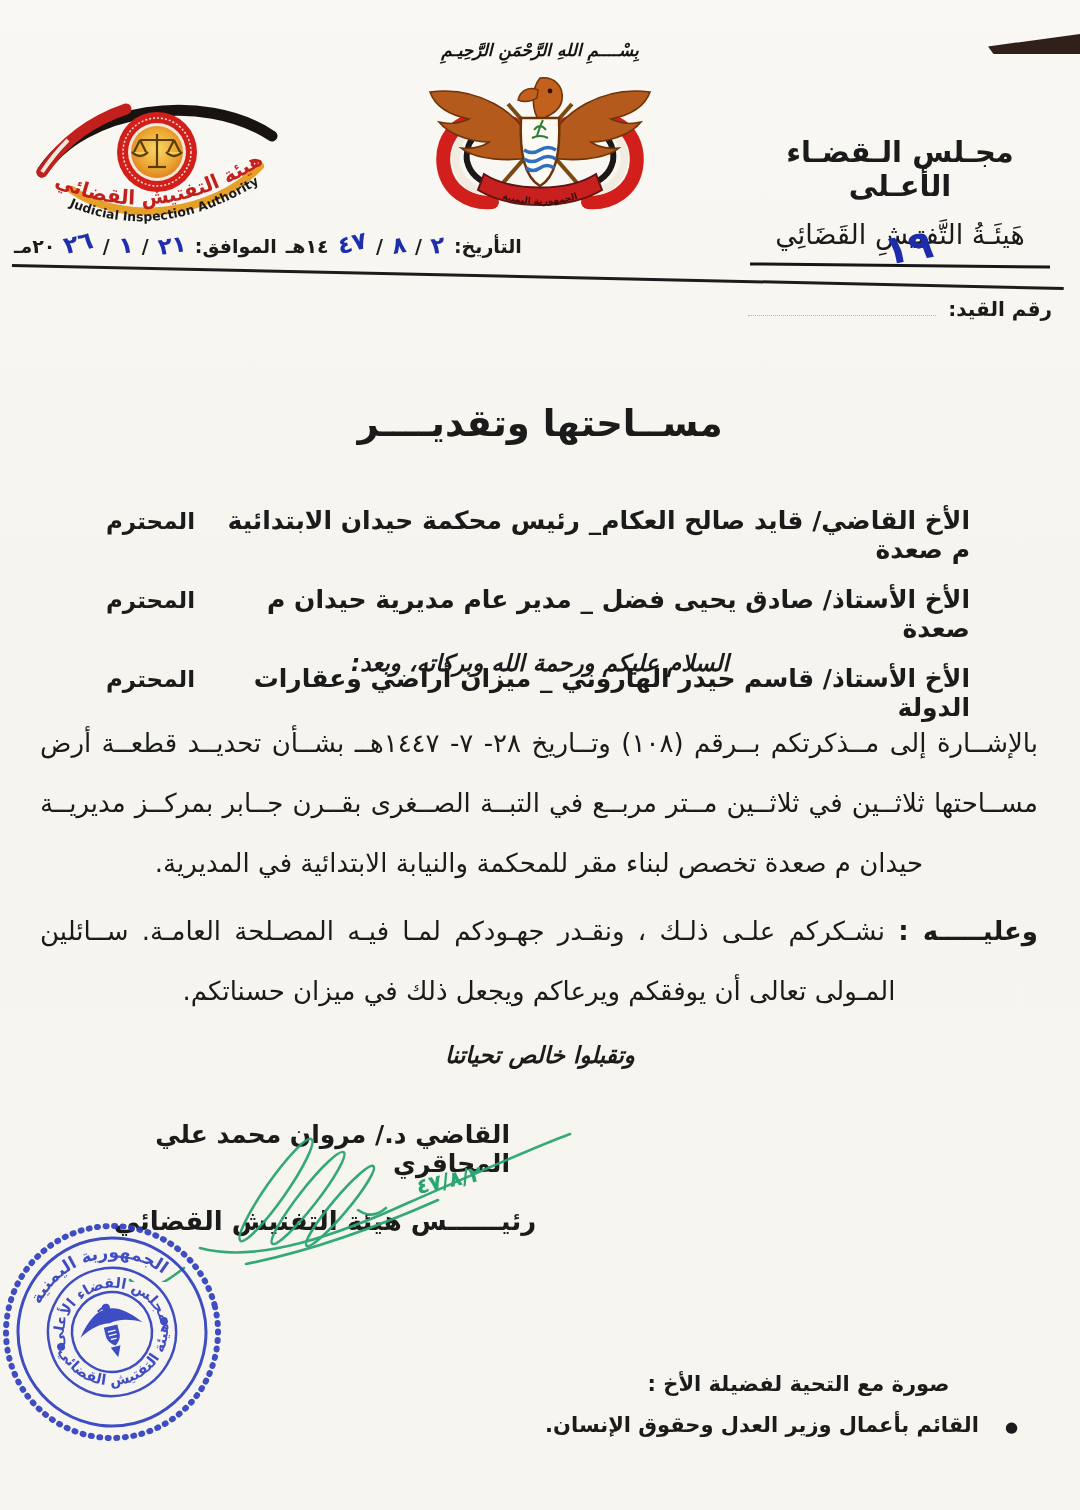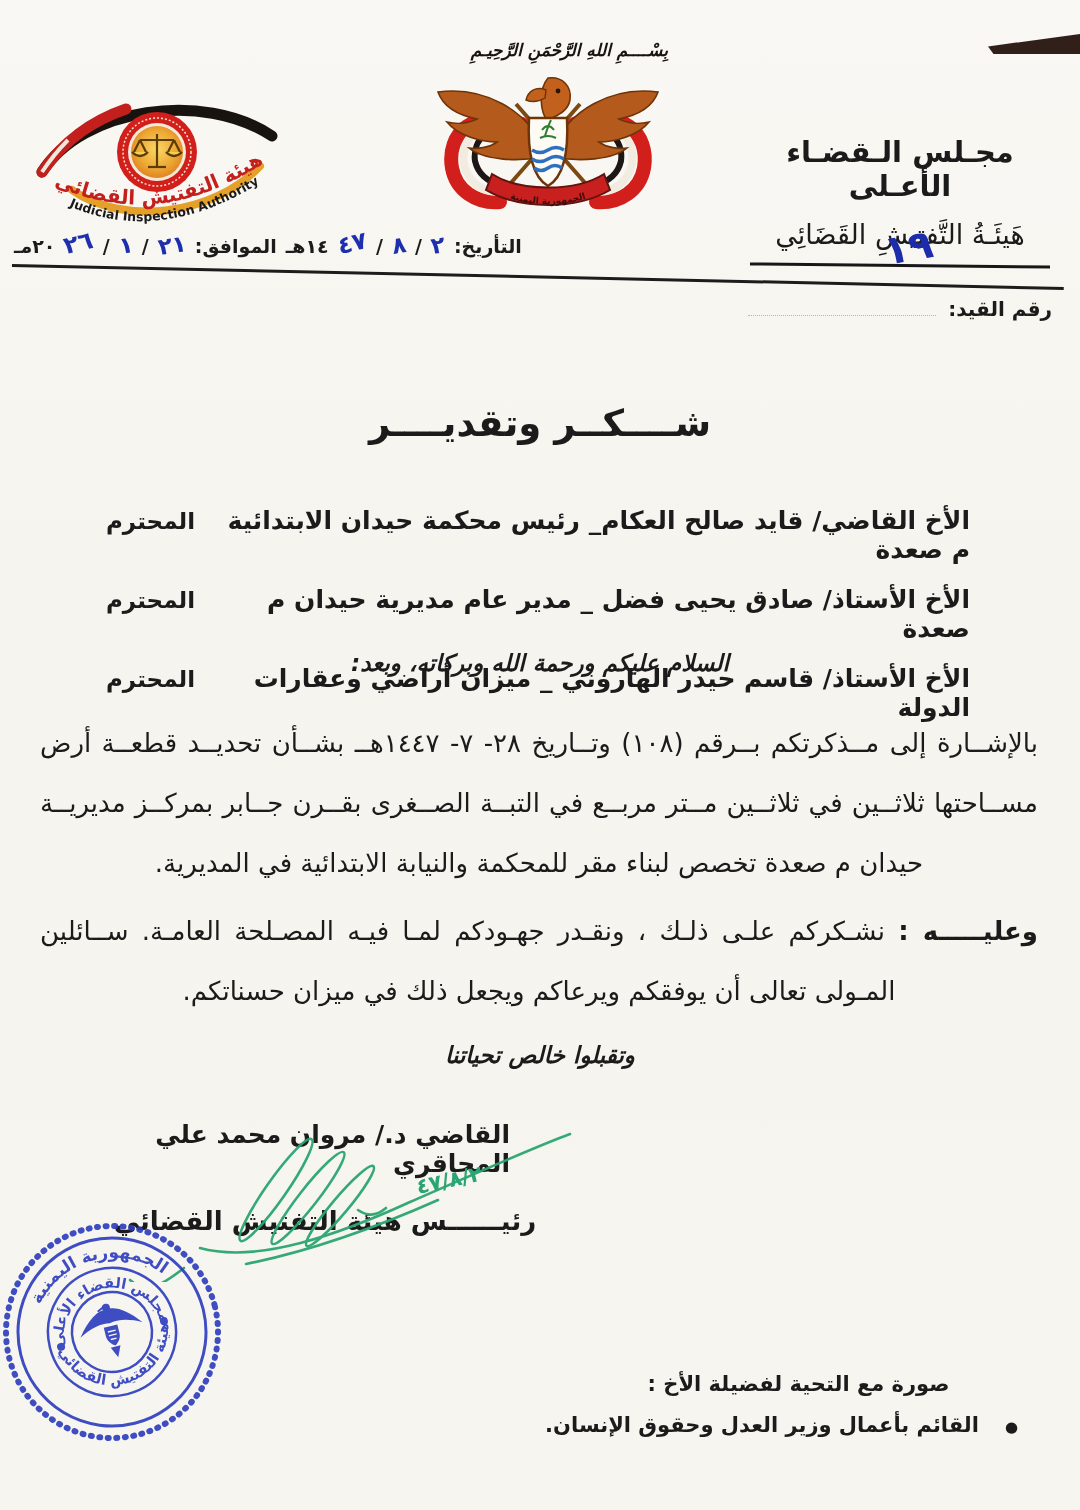--- a/index.html
+++ b/index.html
@@ -7,21 +7,21 @@
     position:relative;width:1080px;height:1510px;margin:0 auto;
     background:linear-gradient(180deg,#f9f8f4 0%,#f6f4ee 40%,#f7f5ef 100%);
     overflow:hidden;direction:rtl;
     font-family:"DejaVu Sans",sans-serif;color:#1b1b1b;
   }
   
   .corner-tr{position:absolute;right:0;top:34px;width:92px;height:20px;background:#31201a;
     clip-path:polygon(0 62%,100% 0,100% 100%,6% 100%);}
   
   .logo{position:absolute;left:28px;top:80px;width:262px;height:155px;}
-  .center-emblem{position:absolute;left:412px;top:40px;width:256px;}
+  .center-emblem{position:absolute;left:412px;top:40px;width:256px;text-align:center;}
   .bismillah{font-size:17px;font-weight:700;font-style:italic;color:#171310;letter-spacing:1px;}
   .emblem-svg{margin-top:4px;}
   .right-head{position:absolute;right:24px;top:92px;width:312px;text-align:center;}
   .rh1{font-size:29px;font-weight:900;letter-spacing:.5px;margin-top:43px;}
   .rh2{font-size:27px;font-weight:400;margin-top:16px;}
   .rh-rule{height:3px;background:#171717;margin:14px 6px 0 6px;transform:rotate(.6deg);}
   .record-row{display:flex;align-items:baseline;gap:12px;margin:30px 4px 0 4px;font-size:20px;font-weight:700;}
   .record-dots{flex:1;border-bottom:1.5px dotted #b9b4a8;height:14px;}
   .record-num{position:absolute;left:140px;top:132px;font-size:40px;font-weight:700;color:#1c2cab;
     transform:rotate(-10deg);letter-spacing:5px;}
@@ -176,21 +176,21 @@
     <span class="hand">٢١</span>
     <span>/</span>
     <span class="hand">١</span>
     <span>/</span>
     <span class="hand big">٢٦</span>
     <span>٢٠مـ</span>
   </div>
 
   <div class="sep-long"></div>
 
-  <div class="title">شــــكــر وتقديــــر</div>
+  <div class="title">مســاحتها وتقديــــر</div>
 
   <div class="recipients">
     <div class="recip-row">
       <span class="recip-text">الأخ القاضي/ قايد صالح العكام_ رئيس محكمة حيدان الابتدائية م صعدة</span>
       <span class="recip-hon">المحترم</span>
     </div>
     <div class="recip-row">
       <span class="recip-text">الأخ الأستاذ/ صادق يحيى فضل _ مدير عام مديرية حيدان م صعدة</span>
       <span class="recip-hon">المحترم</span>
     </div>

